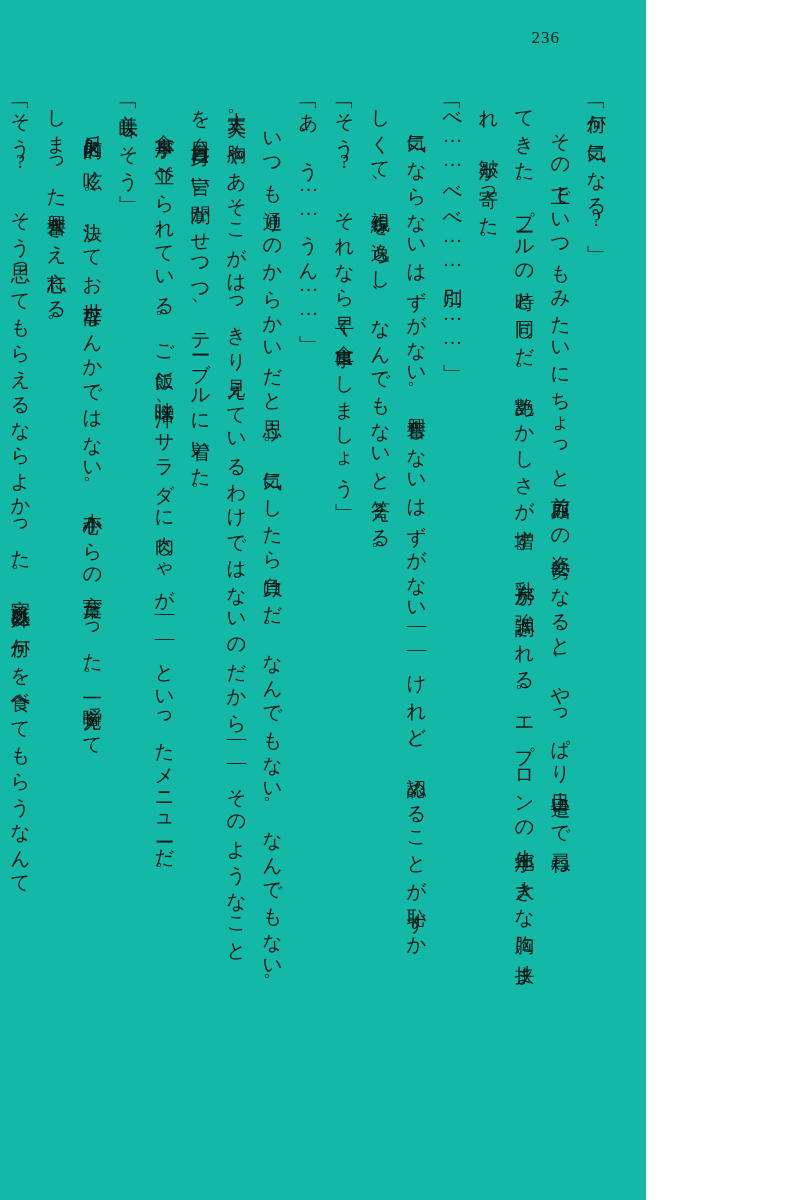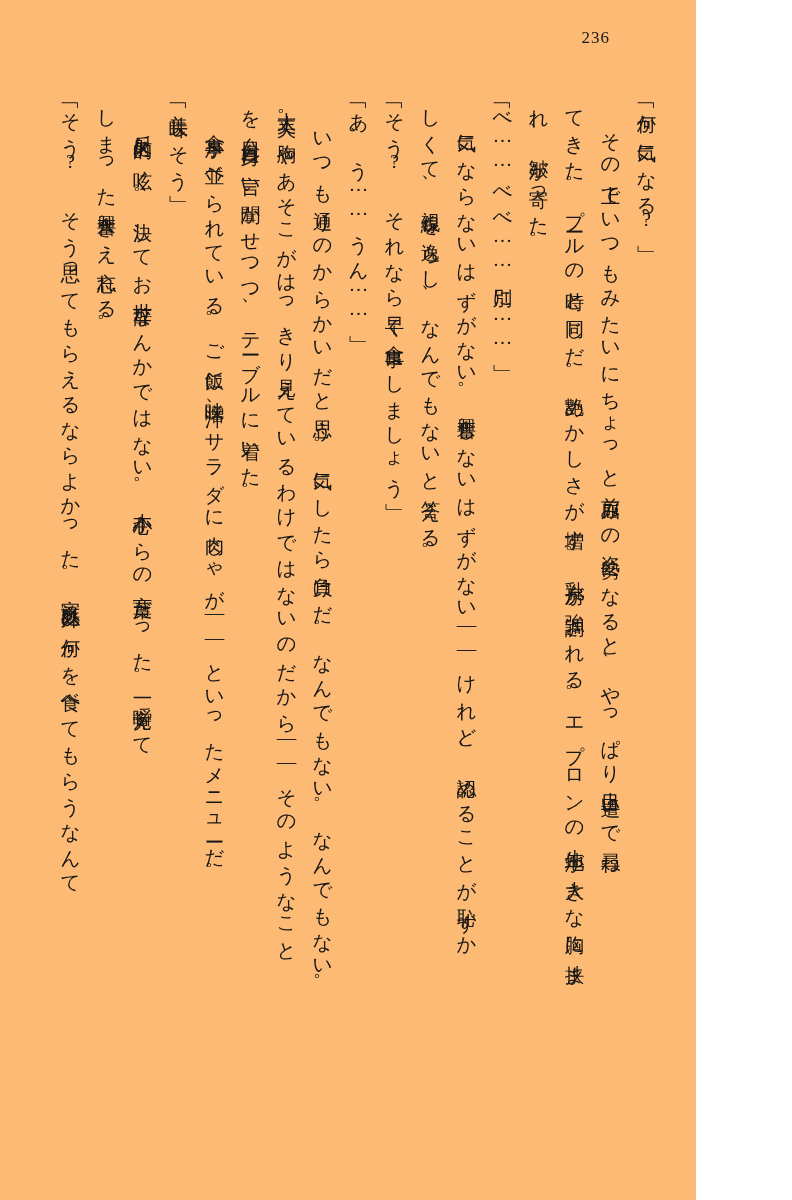--- a/index.html
+++ b/index.html
@@ -9,24 +9,24 @@
   }
   body {
     width: 792px;
     height: 1200px;
     font-family: "Liberation Serif", "DejaVu Serif", serif;
     color: #1a1a1a;
     overflow: hidden;
   }
   .page {
     position: relative;
-    width: 696px;
+    width: 646px;
     height: 1200px;
     box-sizing: border-box;
-    background: #fdba74;
+    background: #14b8a6;
   }
   .page-number {
     position: absolute;
     top: 28px;
     right: 86px;
     font-size: 17px;
     letter-spacing: 1px;
     color: #1a1a1a;
     font-family: "Liberation Serif", "DejaVu Serif", serif;
   }

